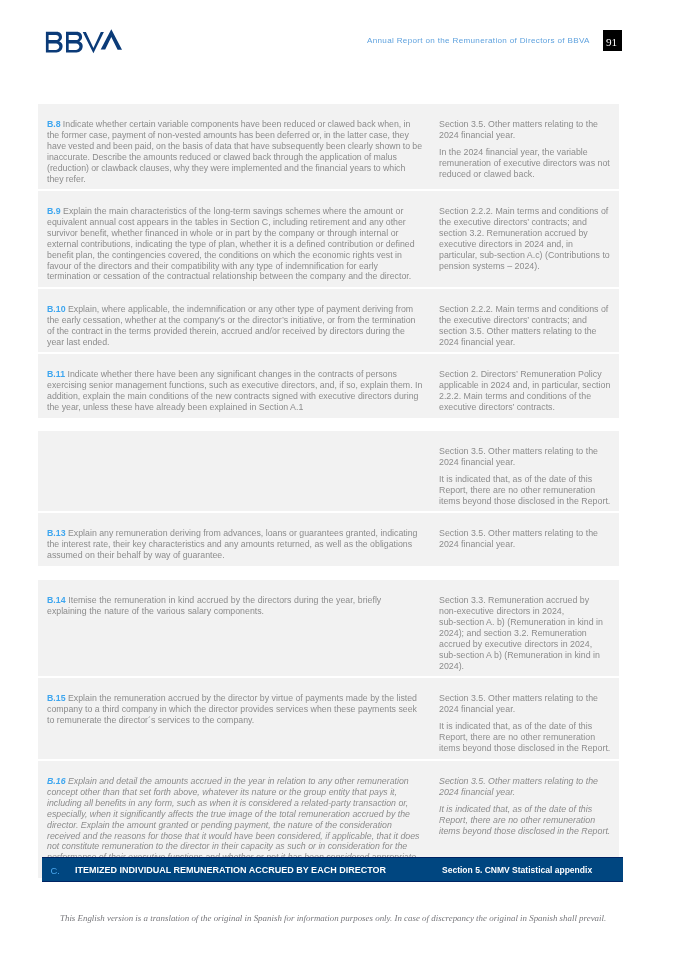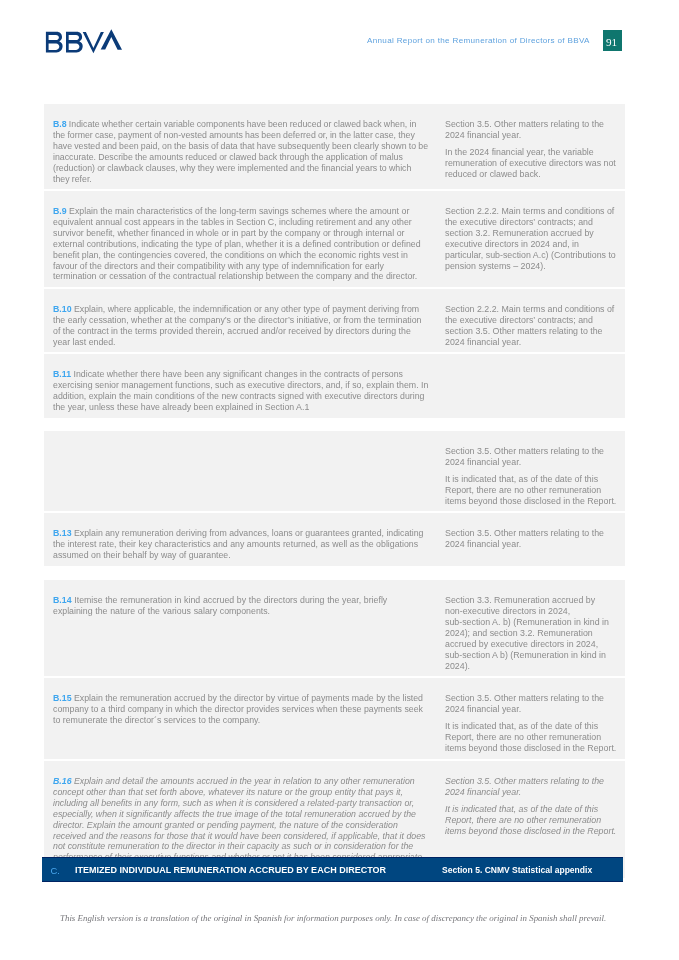--- a/index.html
+++ b/index.html
@@ -4,27 +4,27 @@
 <style>
   html,body{margin:0;padding:0;}
   body{width:679px;height:960px;background:#ffffff;font-family:"Liberation Sans",sans-serif;}
   *{-webkit-font-smoothing:antialiased;-moz-osx-font-smoothing:grayscale;}
   .page{position:relative;width:679px;height:960px;overflow:hidden;background:#ffffff;padding-left:39px;}
 
   
   .logo{position:absolute;left:45px;top:28px;}
   .hdr-title{opacity:0.9999;will-change:opacity;position:absolute;left:367px;top:35.5px;font-size:8.1px;line-height:9px;
              color:#5fa2de;letter-spacing:0.32px;white-space:nowrap;}
-  .pagenum{position:absolute;left:603px;top:30px;width:19px;height:21px;background:#0f766e;}
+  .pagenum{position:absolute;left:603px;top:30px;width:19px;height:21px;background:#000000;}
   .pagenum span{opacity:0.9999;will-change:opacity;position:absolute;left:-1px;top:1.5px;width:19px;height:21px;display:flex;
                 align-items:center;justify-content:center;color:#ffffff;font-size:11.2px;
                 font-family:"Liberation Serif",serif;letter-spacing:-0.1px;padding-bottom:0.5px;box-sizing:border-box;}
 
   
-  .tbl{position:absolute;left:44px;top:104px;width:581px;}
+  .tbl{position:absolute;left:38px;top:104px;width:581px;}
   .row{position:relative;background:#f2f2f2;width:581px;box-sizing:border-box;}
   .c1{position:absolute;left:9px;top:15.3px;}
   .qt{opacity:0.9999;will-change:opacity;font-size:9px;line-height:10.85px;color:#8c8c8c;width:385px;
       transform:scaleX(0.9757);transform-origin:0 0;}
   .qt b{color:#3ea6ef;font-weight:700;}
   .qt.tight{word-spacing:-0.26px;}
   .qt.loose{word-spacing:0.26px;}
   .c2{position:absolute;left:401px;top:15px;}
   .at{opacity:0.9999;will-change:opacity;font-size:9px;line-height:10.92px;color:#8c8c8c;width:176px;
       transform:scaleX(0.981);transform-origin:0 0;}
@@ -103,20 +103,25 @@
         <div class="c2">
           <div class="at">
             <p>Section 2.2.2. Main terms and conditions of the executive directors’ contracts; and section 3.5. Other matters relating to the 2024 financial year.</p>
           </div>
         </div>
       </div>
       <div class="row" style="height: 64px; margin-bottom: 13px;">
         <div class="c1">
           <div class="qt"><b>B.11</b> Indicate whether there have been any significant changes in the contracts of persons exercising senior management functions, such as executive directors, and, if so, explain them. In addition, explain the main conditions of the new contracts signed with executive directors during the year, unless these have already been explained in Section A.1</div>
         </div>
+        <div class="c2">
+          <div class="at">
+            <p>Section 2. Directors’ Remuneration Policy applicable in 2024 and, in particular, section 2.2.2. Main terms and conditions of the executive directors’ contracts.</p>
+          </div>
+        </div>
       </div>
       <div class="row" style="height: 80px; margin-bottom: 2px;">
         <div class="c2">
           <div class="at">
             <p>Section 3.5. Other matters relating to the 2024 financial year.</p>
             <p>It is indicated that, as of the date of this Report, there are no other remuneration items beyond those disclosed in the Report.</p>
           </div>
         </div>
       </div>
       <div class="row" style="height: 53px; margin-bottom: 14px;">

